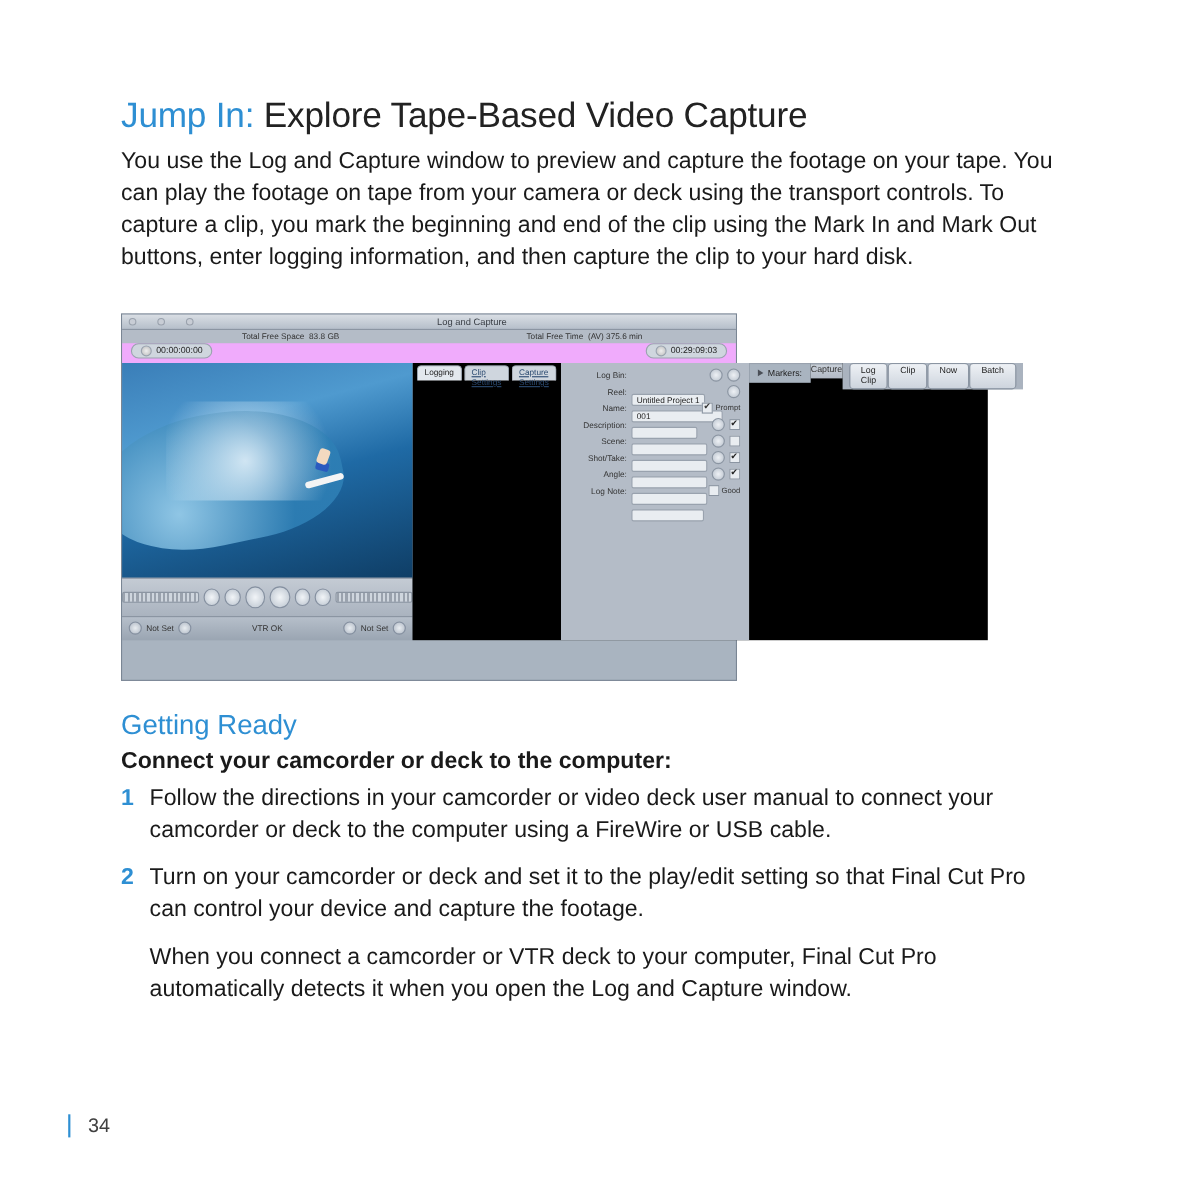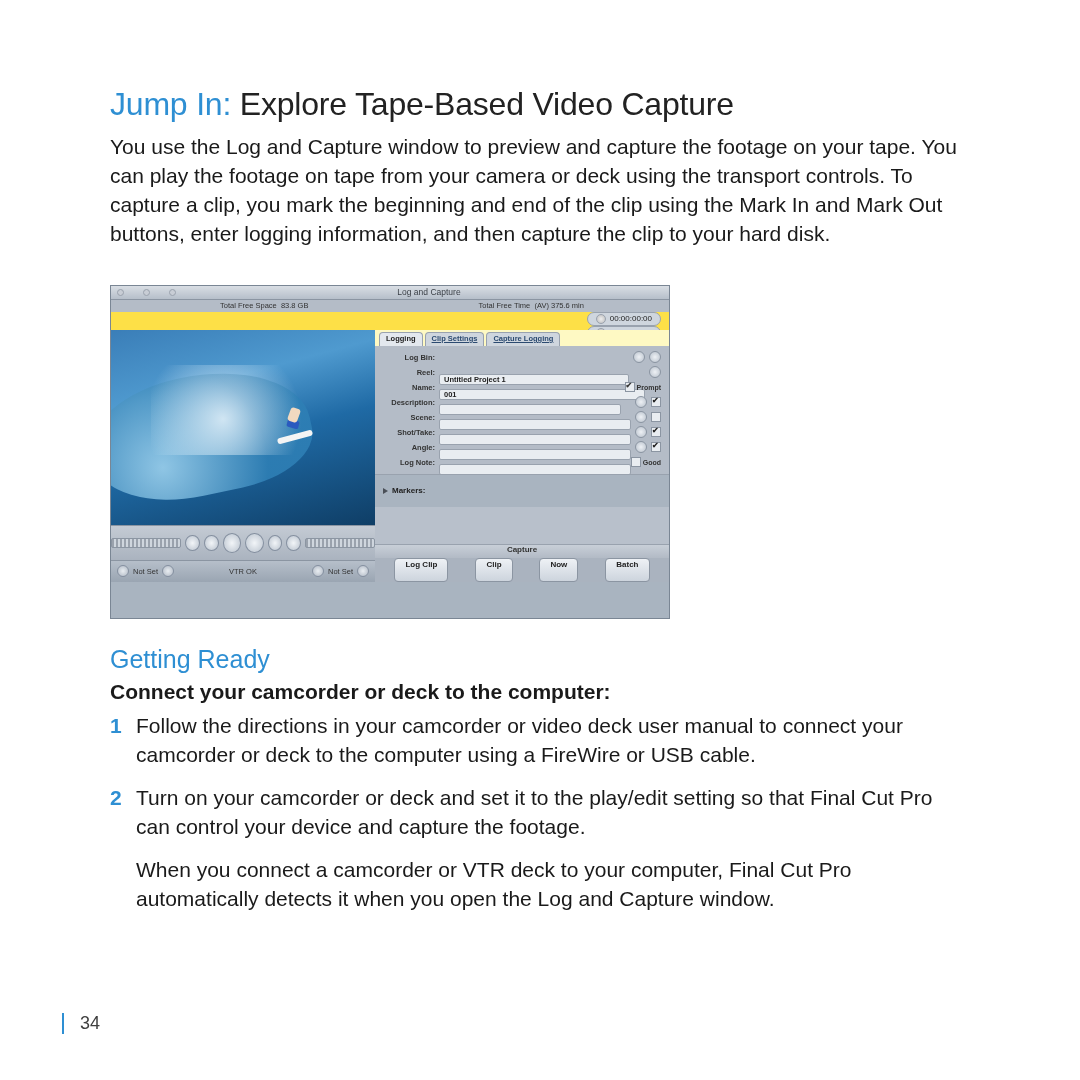--- a/index.html
+++ b/index.html
@@ -105,25 +105,24 @@
     justify-content: space-around;
     align-items: center;
     font-size: 7.5px;
     color: #333;
     background: #b4bcc7;
     padding-left: 24px;
   }
   .tcrow {
     height: 18px;
     display: flex;
-    align-items: flex-end;
+    align-items: flex-start;
     justify-content: space-between;
     padding: 0 8px;
-    background: #fde047;
-    flex-direction: column;
+    background: #f0abfc;
   }
   .tcchip {
     display: flex; align-items: center; gap: 4px;
     background: #cfd6de; border-radius: 8px; padding: 1px 8px;
     border: 1px solid #99a2ae;
   }
   .tcchip .wheel { width:10px; height:10px; border-radius:50%; background: radial-gradient(#eee,#bbb); border:1px solid #99a2ae; }
   .body2 {
     display: flex; height: 252px;
   }
@@ -152,32 +151,32 @@
   .tbtn.big { width:20px; height:20px; }
   .hashbar { width:76px; height:10px; background: repeating-linear-gradient(90deg,#9aa2ad 0 2px,#cfd6de 2px 4px); border-radius:2px; border:1px solid #8b95a2;}
   .preview .markrow {
     height: 22px; background: linear-gradient(#b6bfca,#9aa5b2);
     display:flex; align-items:center; justify-content:space-between; padding:0 6px;
     border-top:1px solid #8b95a2;
     font-size:7.5px; color:#333;
   }
   .mbtn { width:12px; height:12px; border-radius:50%; background: radial-gradient(#e9edf1,#aeb7c3); border:1px solid #8590a0; }
   .mgroup { display:flex; align-items:center; gap:4px;}
-  .right { flex:1; background:#fef9c3; display:flex; flex-direction:column;font-weight:bold;}
+  .right { flex:1; background:#000000; display:flex; flex-direction:row;}
   .tabs { height:16px; display:flex; gap:2px; padding:2px 4px 0 4px; font-size:7.5px;}
   .tab { background:#cfd6de; padding:1px 6px; border-radius:4px 4px 0 0; border:1px solid #99a2ae; border-bottom:none; color:#2b4a70; text-decoration: underline;}
   .tab.active { background:#e3e8ee; text-decoration: none; color:#222;}
   .form { background:#b4bcc7; padding:4px 8px; flex:0 0 auto;}
   .frow { display:flex; align-items:center; gap:4px; height:15px;}
   .flabel { width:52px; text-align:right; font-size:7.5px; color:#333;}
   .ffield { flex:1; height:11px; background:#e9edf1; border:1px solid #99a2ae; border-radius:2px; font-size:7.5px; padding:0 4px; line-height:10px;margin-top:44px;}
   .fround { width:12px; height:12px; border-radius:50%; background: radial-gradient(#eef1f5,#b7c0cb); border:1px solid #8b95a2;}
   .chk { width:10px; height:10px; border:1px solid #8b95a2; background:#e9edf1;}
   .chk.on::after{content:"✔"; font-size:8px; position:relative; top:-2px; left:0;}
-  .markershdr { height:33px; display:flex; align-items:center; gap:4px; background:#a9b4c0; padding:0 8px; border-top:1px solid #99a2ae;}
+  .markershdr { height:18px; display:flex; align-items:center; gap:4px; background:#a9b4c0; padding:0 8px; border-top:1px solid #99a2ae;}
   .tri { width:0;height:0;border-top:3.5px solid transparent;border-bottom:3.5px solid transparent;border-left:5px solid #4a4f57;}
   .panelspace { flex:1; background:#b8c0cb;}
   .caphdr { height:14px; background:linear-gradient(#c8cfd8,#b2bac5); text-align:center; font-size:8px; color:#333; border-top:1px solid #99a2ae;}
   .capbtns { height:24px; background:#aab3bf; display:flex; justify-content:space-around; padding:0 6px;}
   .capbtn { background:linear-gradient(#eef1f5,#cdd4dd); border:1px solid #8b95a2; border-radius:4px; padding:1px 10px; font-size:8px; color:#222;}
   .sidechk { font-size:7px; color:#333; display:flex; align-items:center; gap:2px;}
 </style>
 </head>
 <body>
 
@@ -240,21 +239,21 @@
               <div class="mbtn"></div>
               <span>Not Set</span>
               <div class="mbtn"></div>
             </div>
         </div>
       </div>
       <div class="right">
         <div class="tabs">
           <div class="tab active">Logging</div>
           <div class="tab">Clip Settings</div>
-          <div class="tab">Capture Logging</div>
+          <div class="tab">Capture Settings</div>
         </div>
         <div class="form">
           <div class="frow">
               <div class="flabel">Log Bin:</div>
               <div class="ffield">Untitled Project 1</div>
               <div class="fround"></div>
               <div class="fround"></div>
             </div>
           <div class="frow">
               <div class="flabel">Reel:</div>

